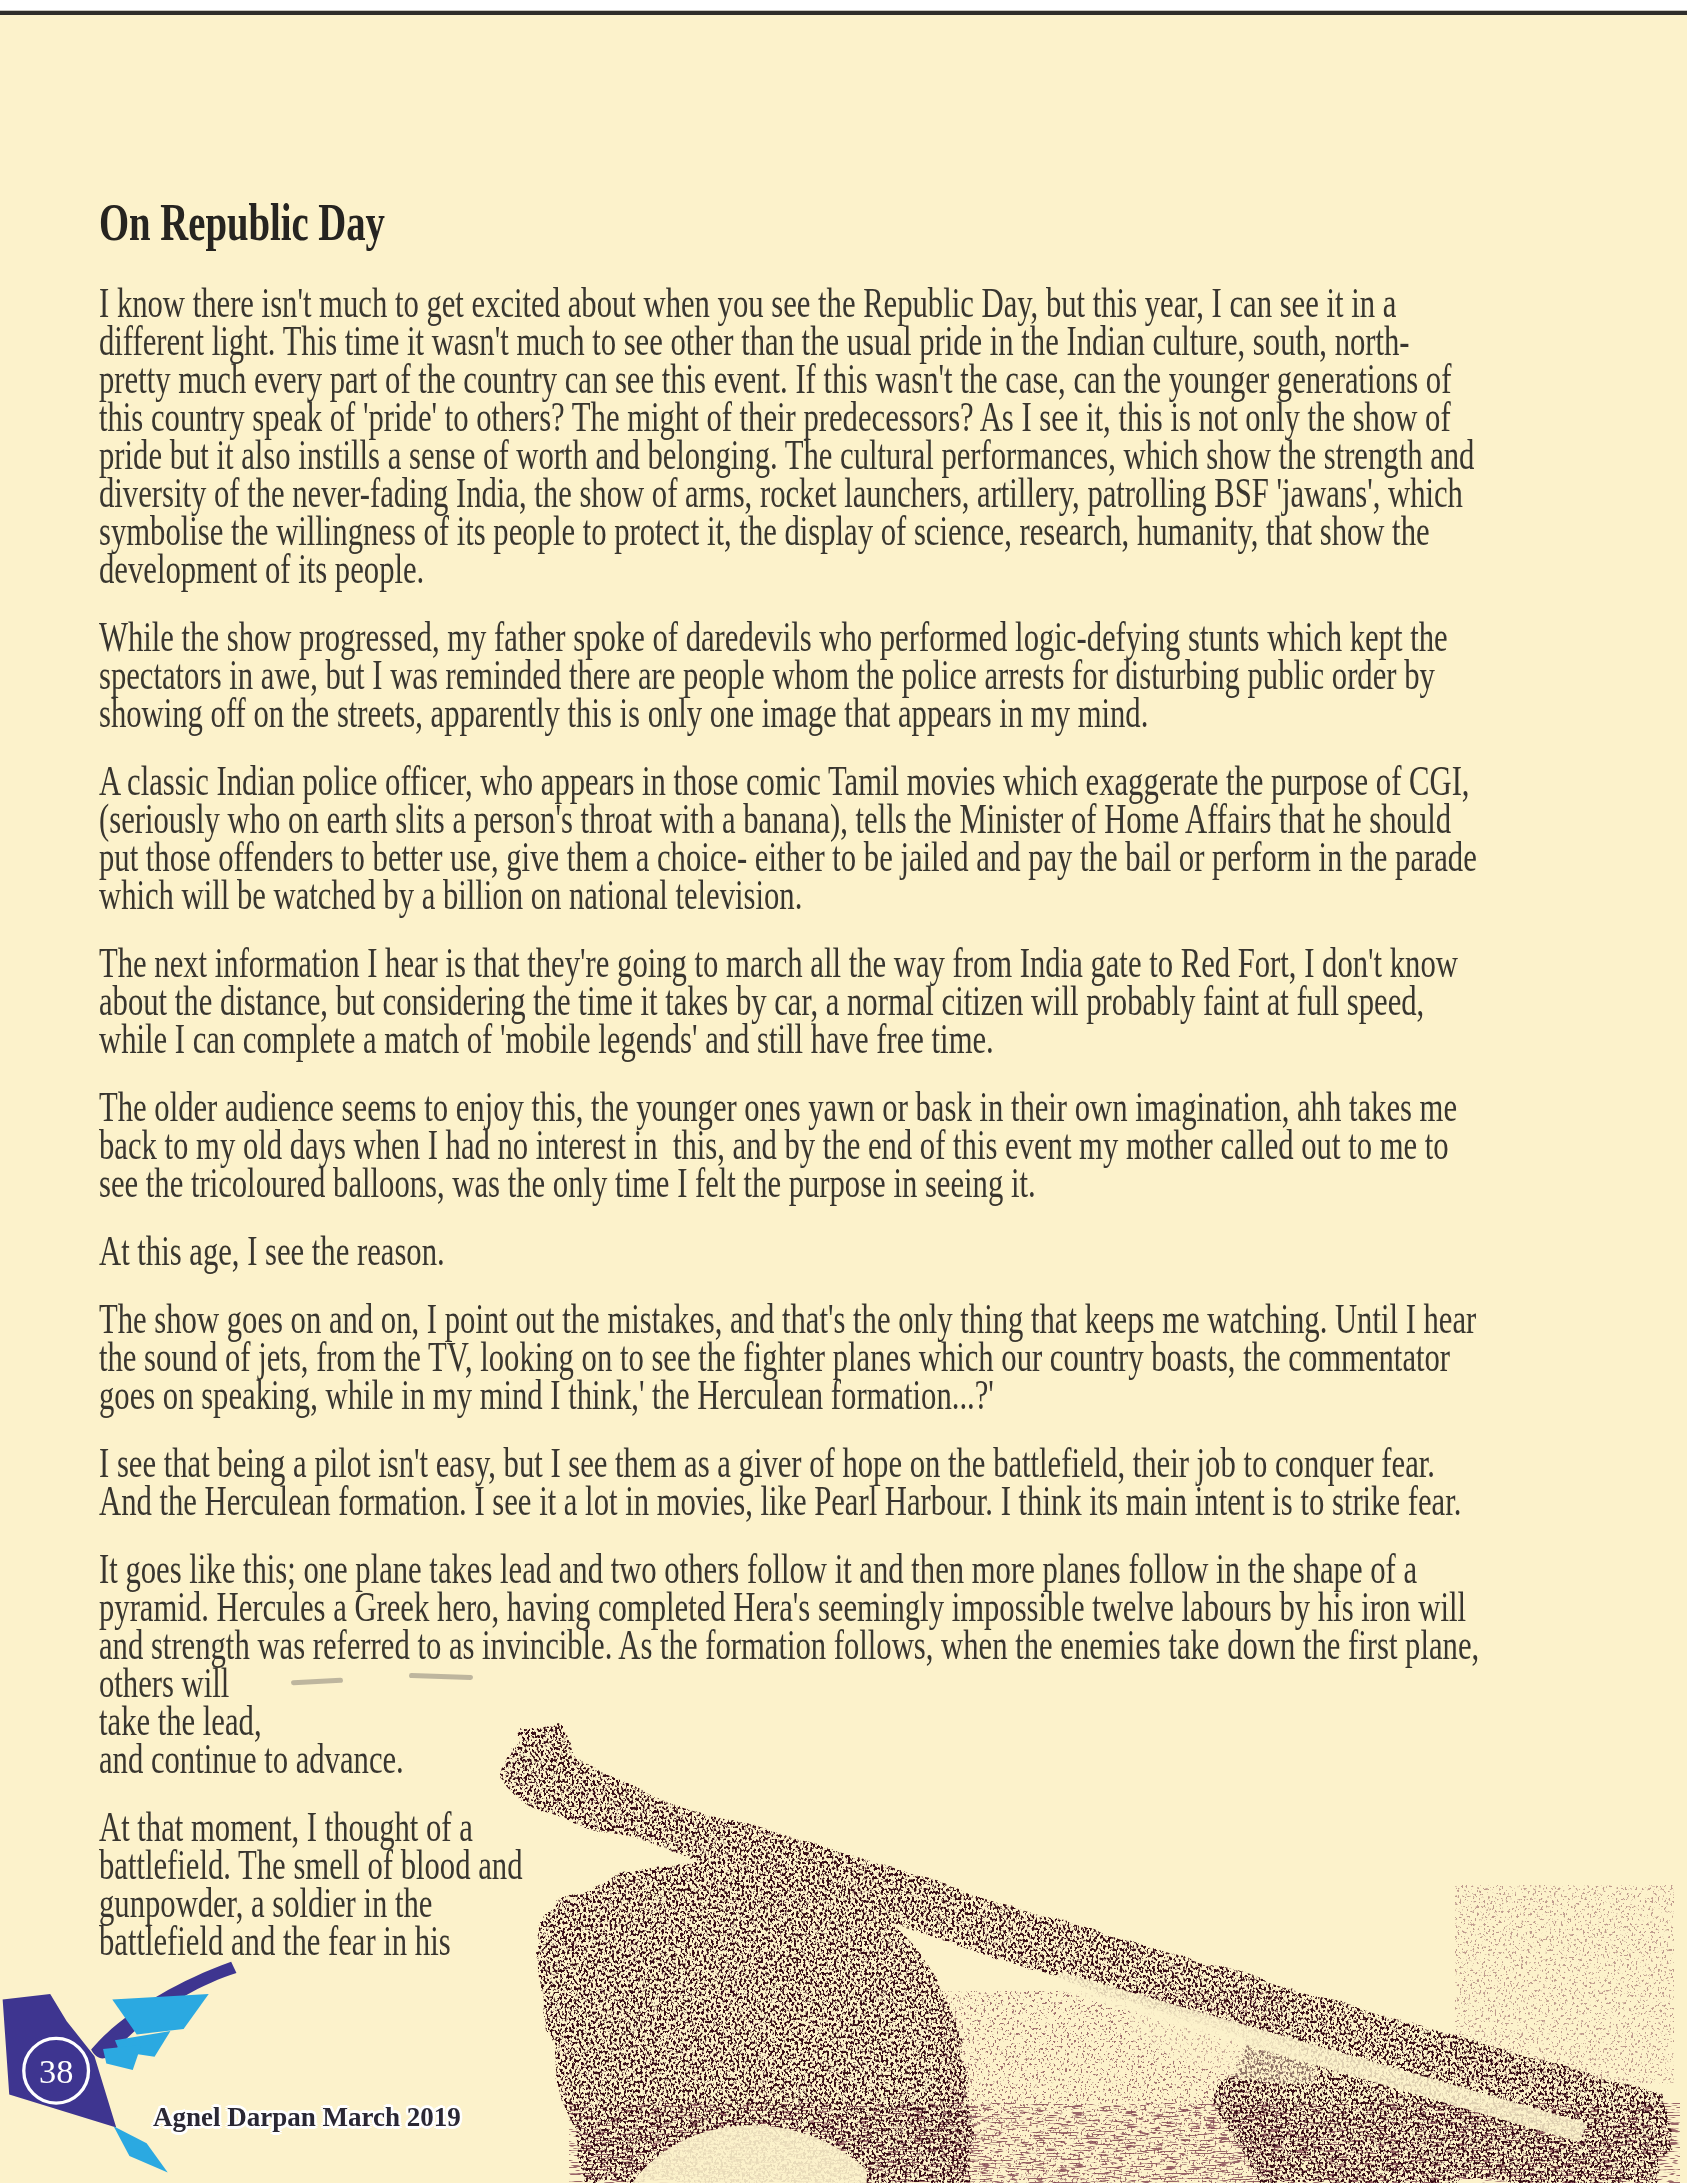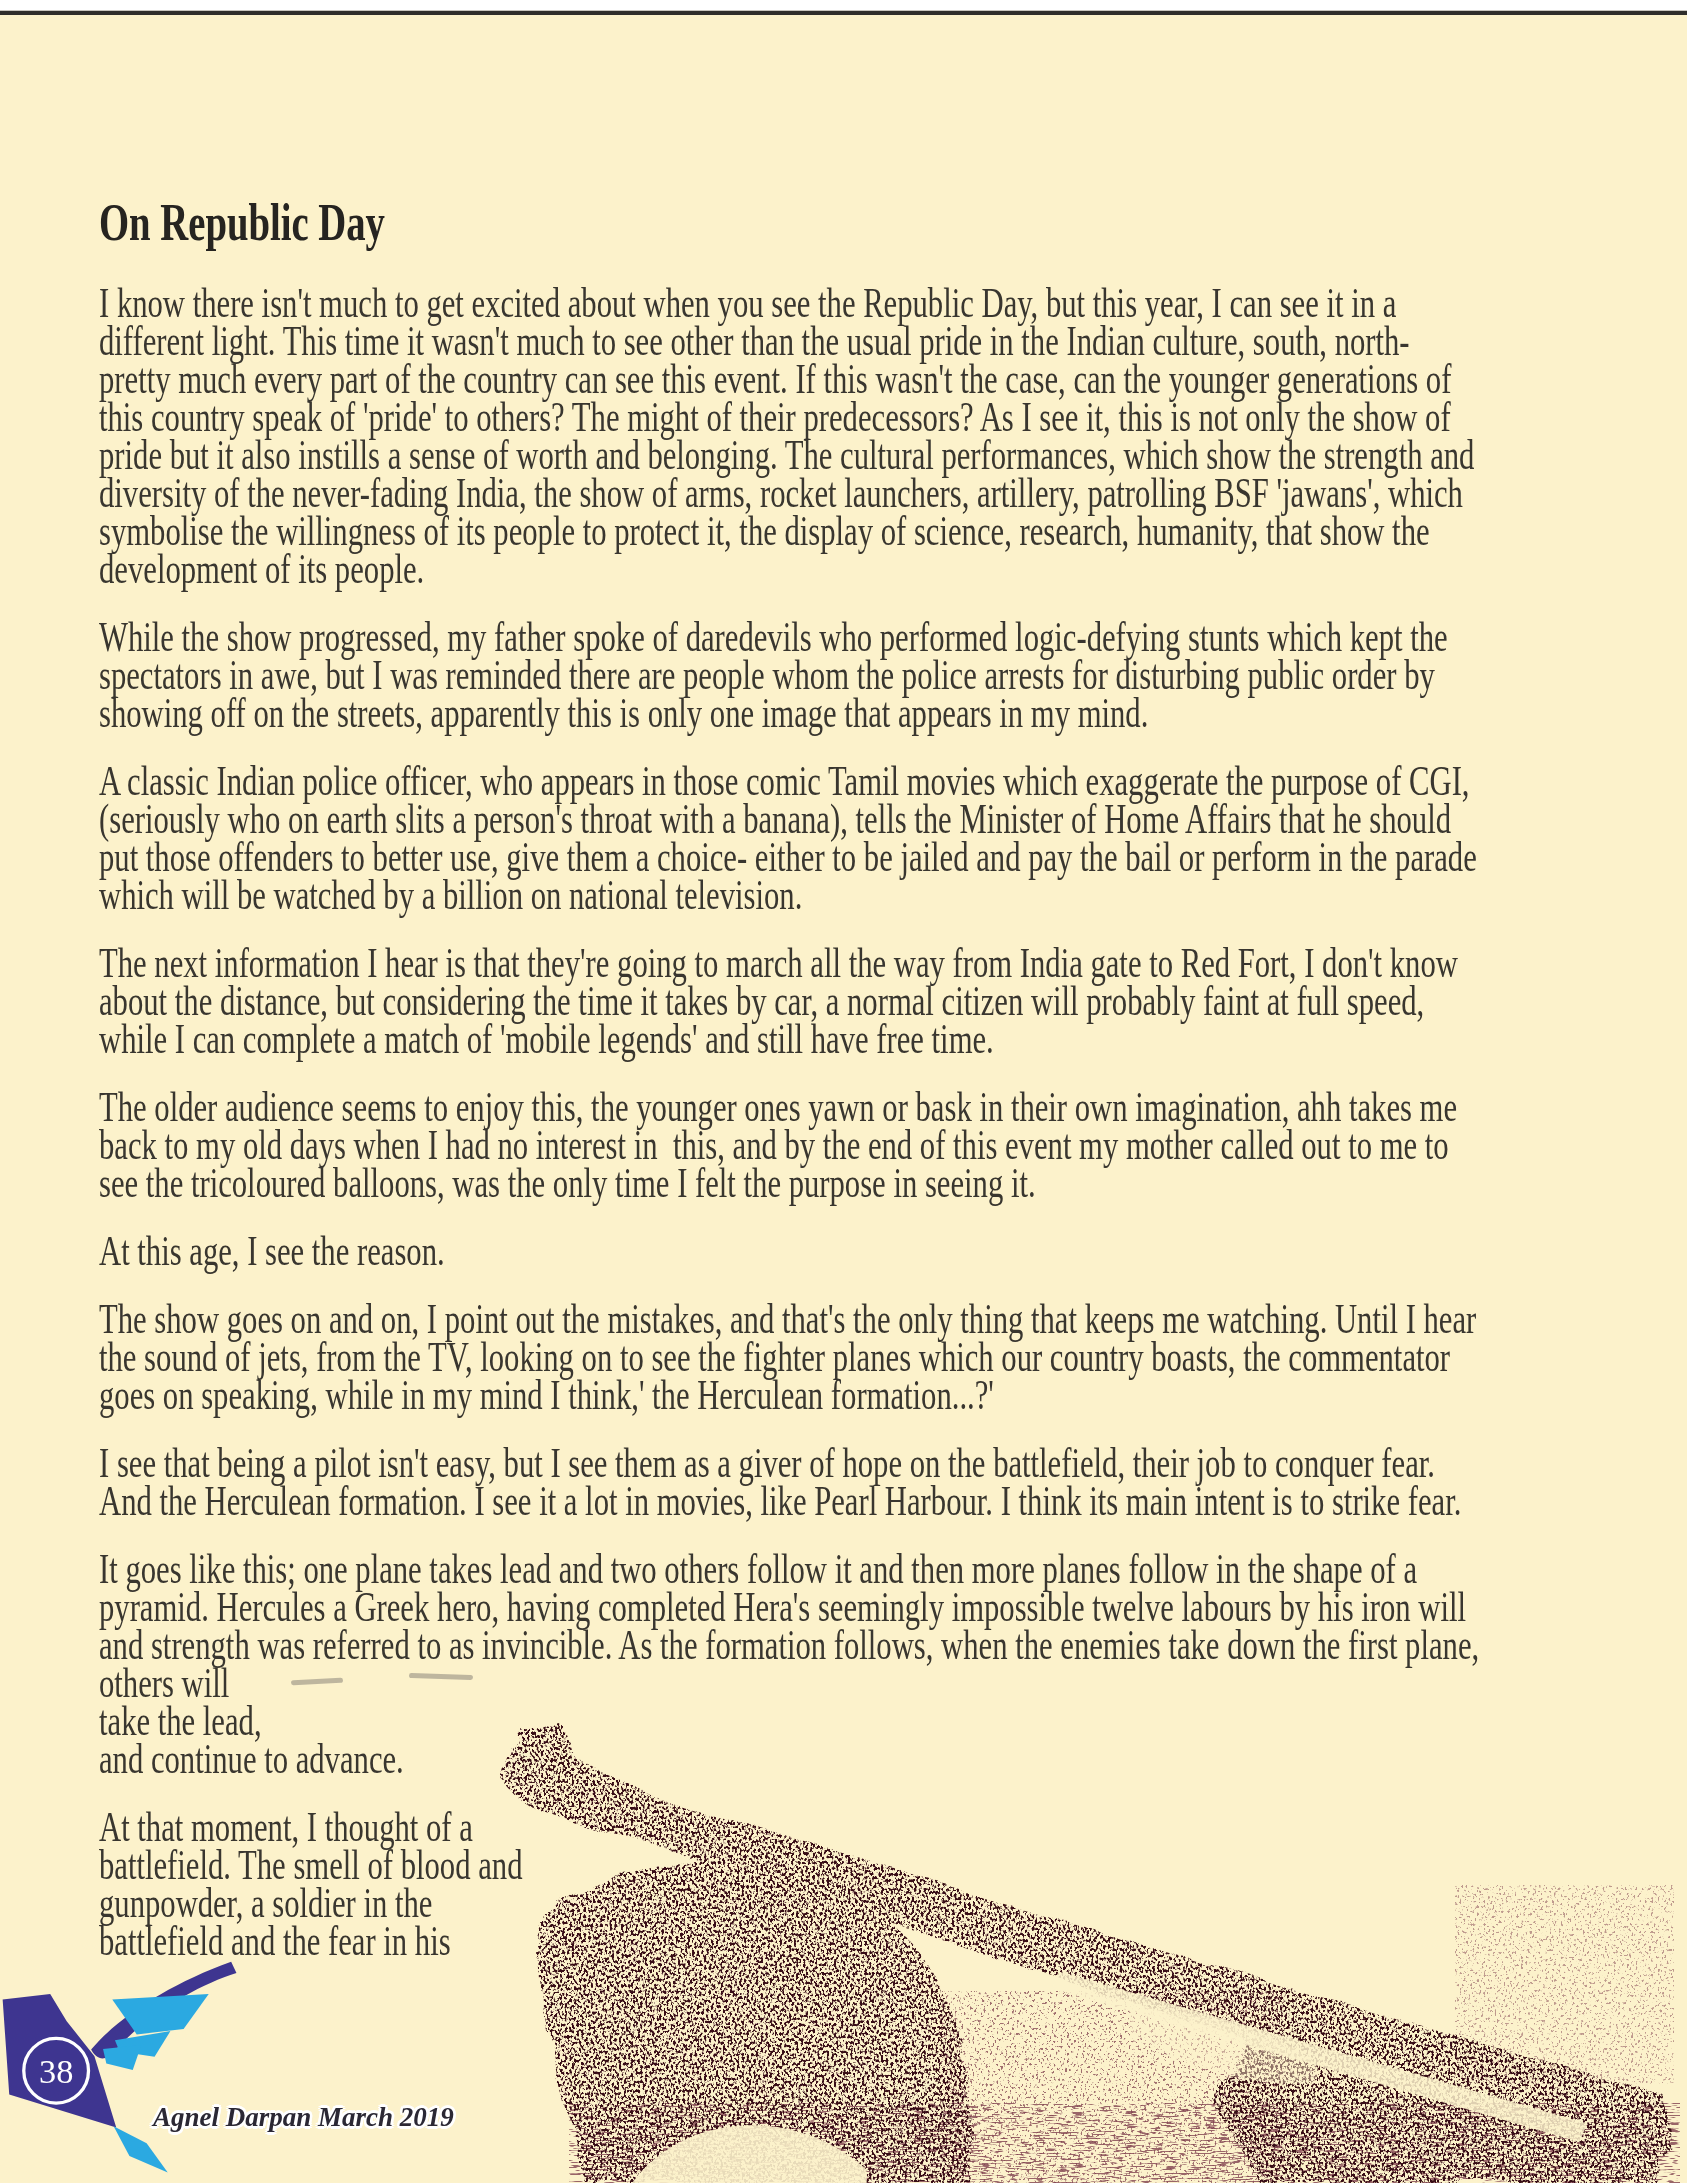--- a/index.html
+++ b/index.html
@@ -33,21 +33,21 @@
   .smudge.s2{left:409px;top:1674px;width:64px;transform:rotate(2deg);}
 
   
   .logo{position:absolute;left:0px;top:1899px;width:284px;height:284px;z-index:2;}
   .badge-num{
     font-family:"Liberation Serif", serif;
   }
 
   .footer-text{
     position:absolute;left:153px;top:2101px;z-index:4;
-    font-weight:bold;font-style:italic;font-size:27px;line-height:32px;color:#2b2834;
+    font-weight:bold;font-size:27px;line-height:32px;color:#2b2834;
     text-shadow:
       -2px -2px 0 #fff, 2px -2px 0 #fff, -2px 2px 0 #fff, 2px 2px 0 #fff,
       -2.6px 0 0 #fff, 2.6px 0 0 #fff, 0 -2.6px 0 #fff, 0 2.6px 0 #fff;
     white-space:pre;
   }
 </style>
 </head>
 <body>
 
 <div class="top-white"></div>

